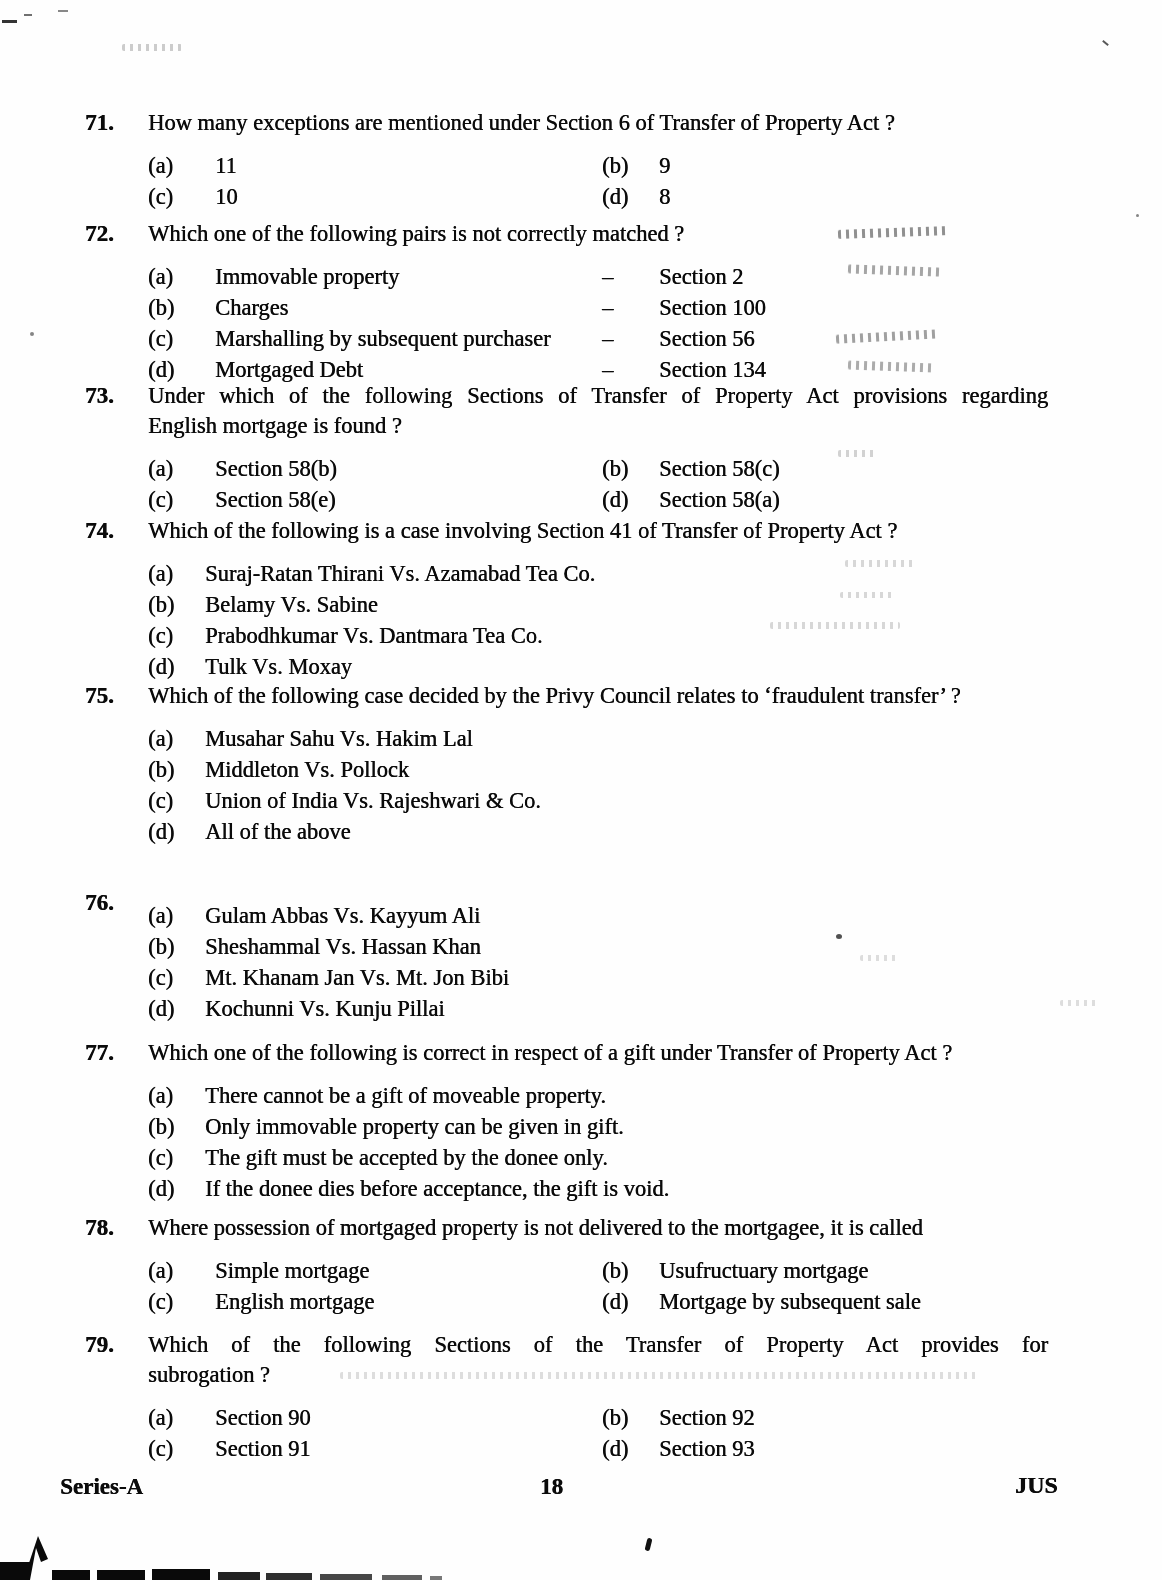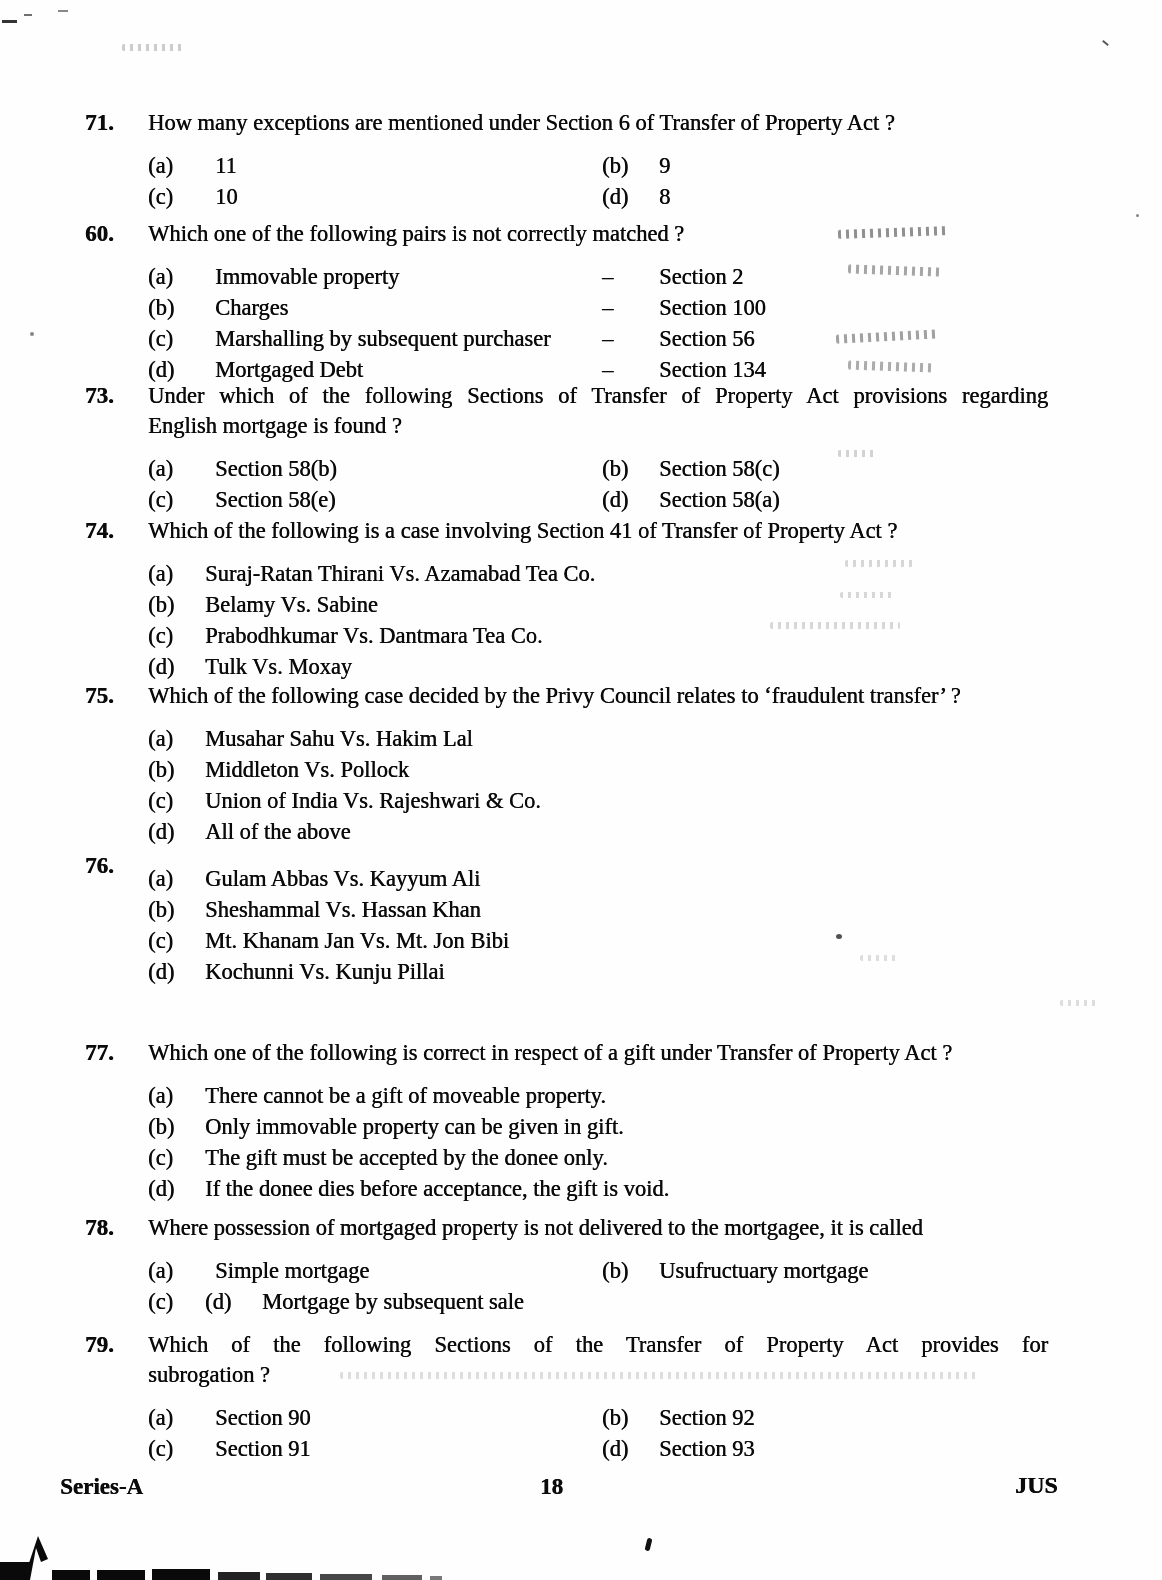--- a/index.html
+++ b/index.html
@@ -67,21 +67,21 @@
             <span class="lbl">(d)</span>
             <span>8</span>
           </div>
         </div>
       </div>
     </div>
   </section>
 
   <section class="q" style="top:219px">
     <div class="q-head">
-      <span class="q-num">60.</span>
+      <span class="q-num">72.</span>
       <div class="q-body">
         <div class="q-text">Which one of the following pairs is not correctly matched ?</div>
         <div class="opts">
           <div class="opt-row">
             <span class="lbl">(a)</span>
             <span class="t1">Immovable property</span>
             <span class="dashcol">–</span>
             <span>Section 2</span>
           </div>
           <div class="opt-row">
@@ -178,21 +178,21 @@
           </div>
           <div class="opt-row">
             <span class="lbl">(d)</span>
             <span>All of the above</span>
           </div>
         </div>
       </div>
     </div>
   </section>
 
-  <section class="q" style="top:851px">
+  <section class="q" style="top:888px">
     <div class="q-head">
       <span class="q-num">76.</span>
       <div class="q-body">
         <div class="opts">
           <div class="opt-row">
             <span class="lbl">(a)</span>
             <span>Gulam Abbas Vs. Kayyum Ali</span>
           </div>
           <div class="opt-row">
             <span class="lbl">(b)</span>
@@ -245,20 +245,21 @@
         <div class="q-text">Where possession of mortgaged property is not delivered to the mortgagee, it is called</div>
         <div class="opts">
           <div class="opt-row">
             <span class="lbl">(a)</span>
             <span class="t1">Simple mortgage</span>
             <span class="lbl">(b)</span>
             <span>Usufructuary mortgage</span>
           </div>
           <div class="opt-row">
             <span class="lbl">(c)</span>
+            <span class="t1">English mortgage</span>
             <span class="lbl">(d)</span>
             <span>Mortgage by subsequent sale</span>
           </div>
         </div>
       </div>
     </div>
   </section>
 
   <section class="q" style="top:1330px">
     <div class="q-head">

